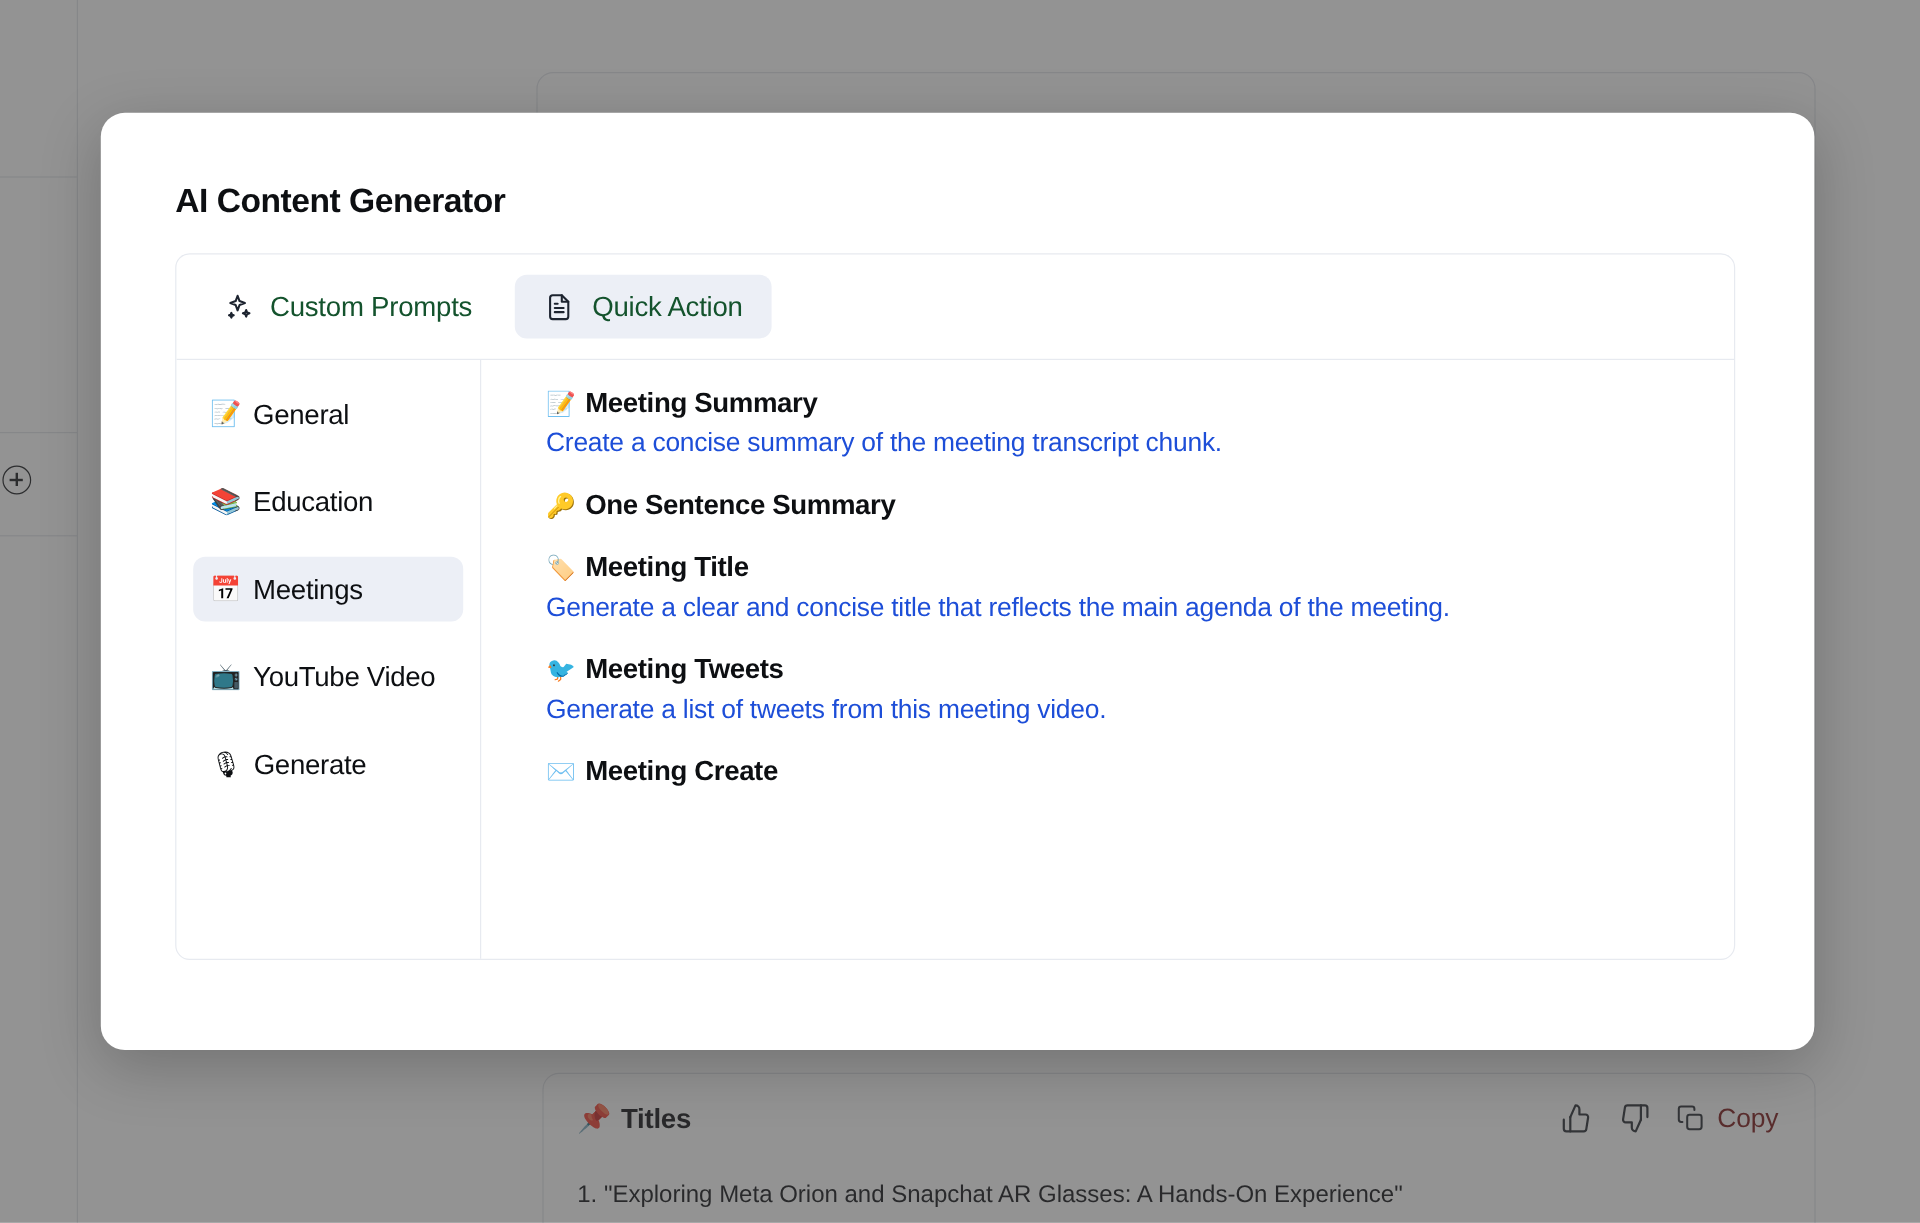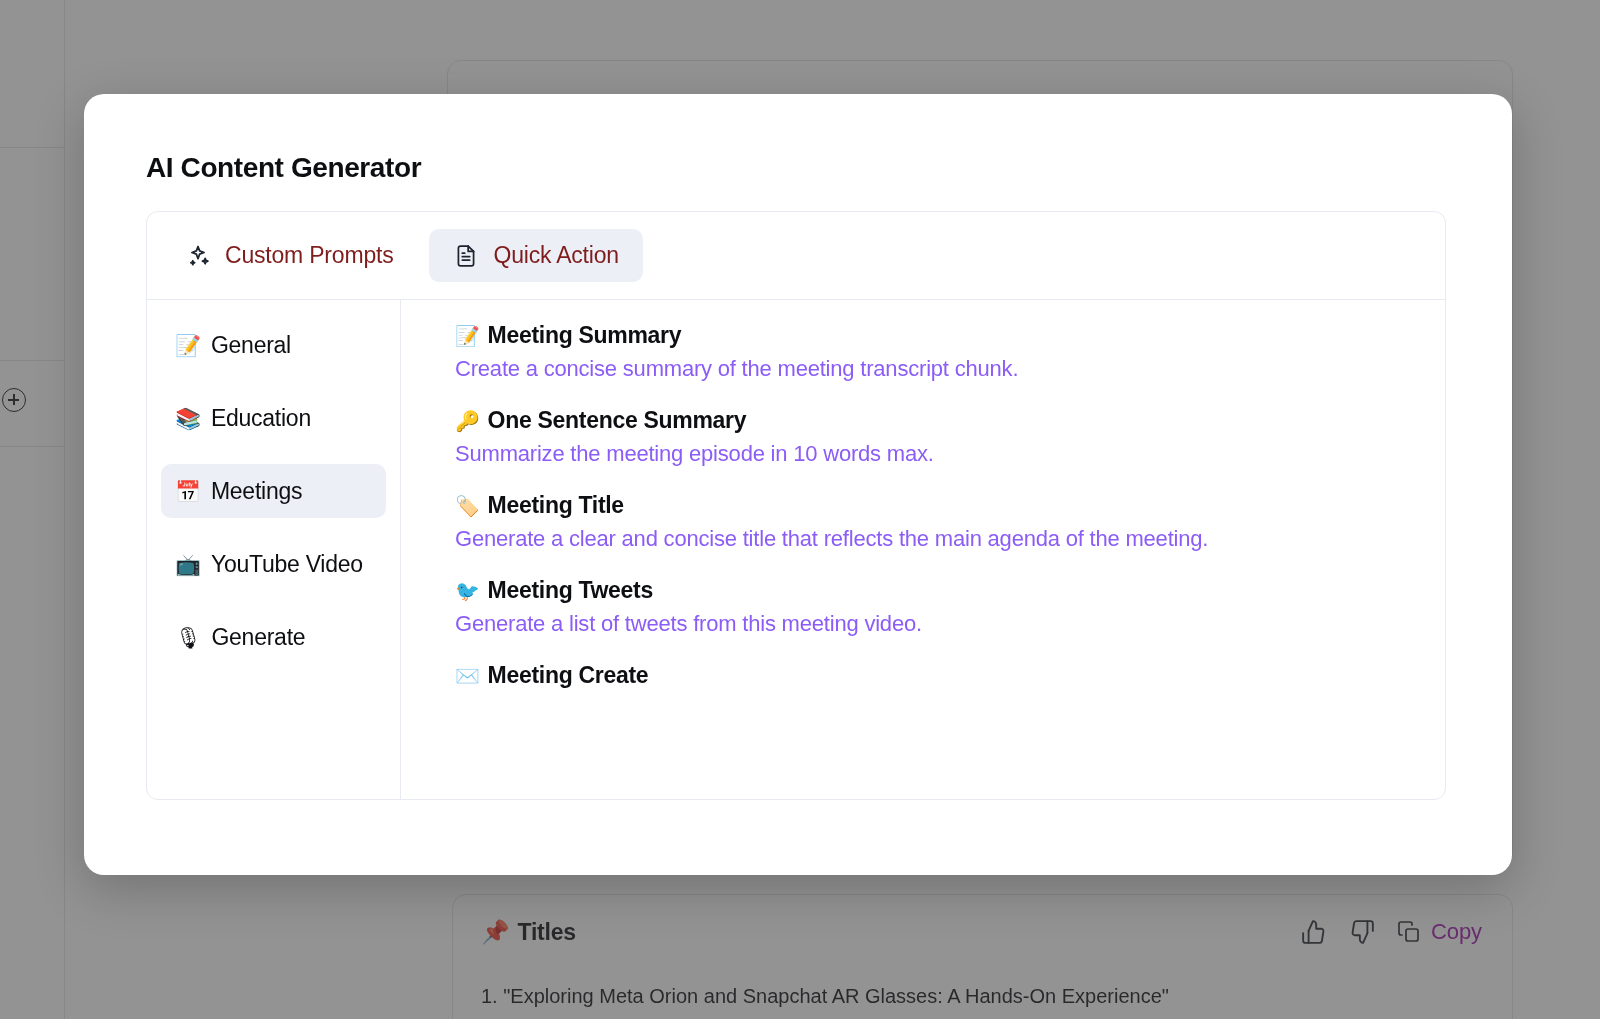--- a/index.html
+++ b/index.html
@@ -110,21 +110,21 @@
     display: flex;
     align-items: center;
     justify-content: center;
     color: #2b2f36;
   }
   #bg-copy-button {
     display: flex;
     align-items: center;
     gap: 10px;
     font-size: 22px;
-    color: #a21caf;
+    color: #7f1d1d;
     letter-spacing: -0.1px;
   }
   #bg-output-body {
     position: absolute;
     left: 28px; top: 86px;
     right: 28px;
     font-size: 20px;
     line-height: 30px;
     color: #14161a;
     white-space: nowrap;
@@ -179,21 +179,21 @@
     padding: 0 14px;
     gap: 12px;
   }
   .tab {
     display: flex;
     align-items: center;
     gap: 14px;
     padding: 13px 24px;
     border-radius: 10px;
     font-size: 23px;
-    color: #7f1d1d;
+    color: #14532d;
     letter-spacing: -0.2px;
     cursor: pointer;
     white-space: nowrap;
   }
   .tab.active {
     background: #eceff6;
   }
   .tab .tab-icon {
     display: flex;
     align-items: center;
@@ -253,21 +253,21 @@
     align-items: baseline;
     gap: 8px;
     margin-bottom: 7px;
     white-space: nowrap;
   }
   .prompt-emoji {
     font-size: 20px;
   }
   .prompt-desc {
     font-size: 22px;
-    color: #8b5cf6;
+    color: #1d4ed8;
     letter-spacing: -0.2px;
     white-space: nowrap;
   }
 </style>
 </head>
 <body>
 
 <div id="app-background">
 
   <div id="bg-left-rail">
@@ -387,21 +387,20 @@
             <span>Meeting Summary</span>
           </div>
           <div class="prompt-desc">Create a concise summary of the meeting transcript chunk.</div>
         </div>
 
         <div class="prompt-item">
           <div class="prompt-title">
             <span class="prompt-emoji">🔑</span>
             <span>One Sentence Summary</span>
           </div>
-          <div class="prompt-desc">Summarize the meeting episode in 10 words max.</div>
         </div>
 
         <div class="prompt-item">
           <div class="prompt-title">
             <span class="prompt-emoji">🏷️</span>
             <span>Meeting Title</span>
           </div>
           <div class="prompt-desc">Generate a clear and concise title that reflects the main agenda of the meeting.</div>
         </div>
 

